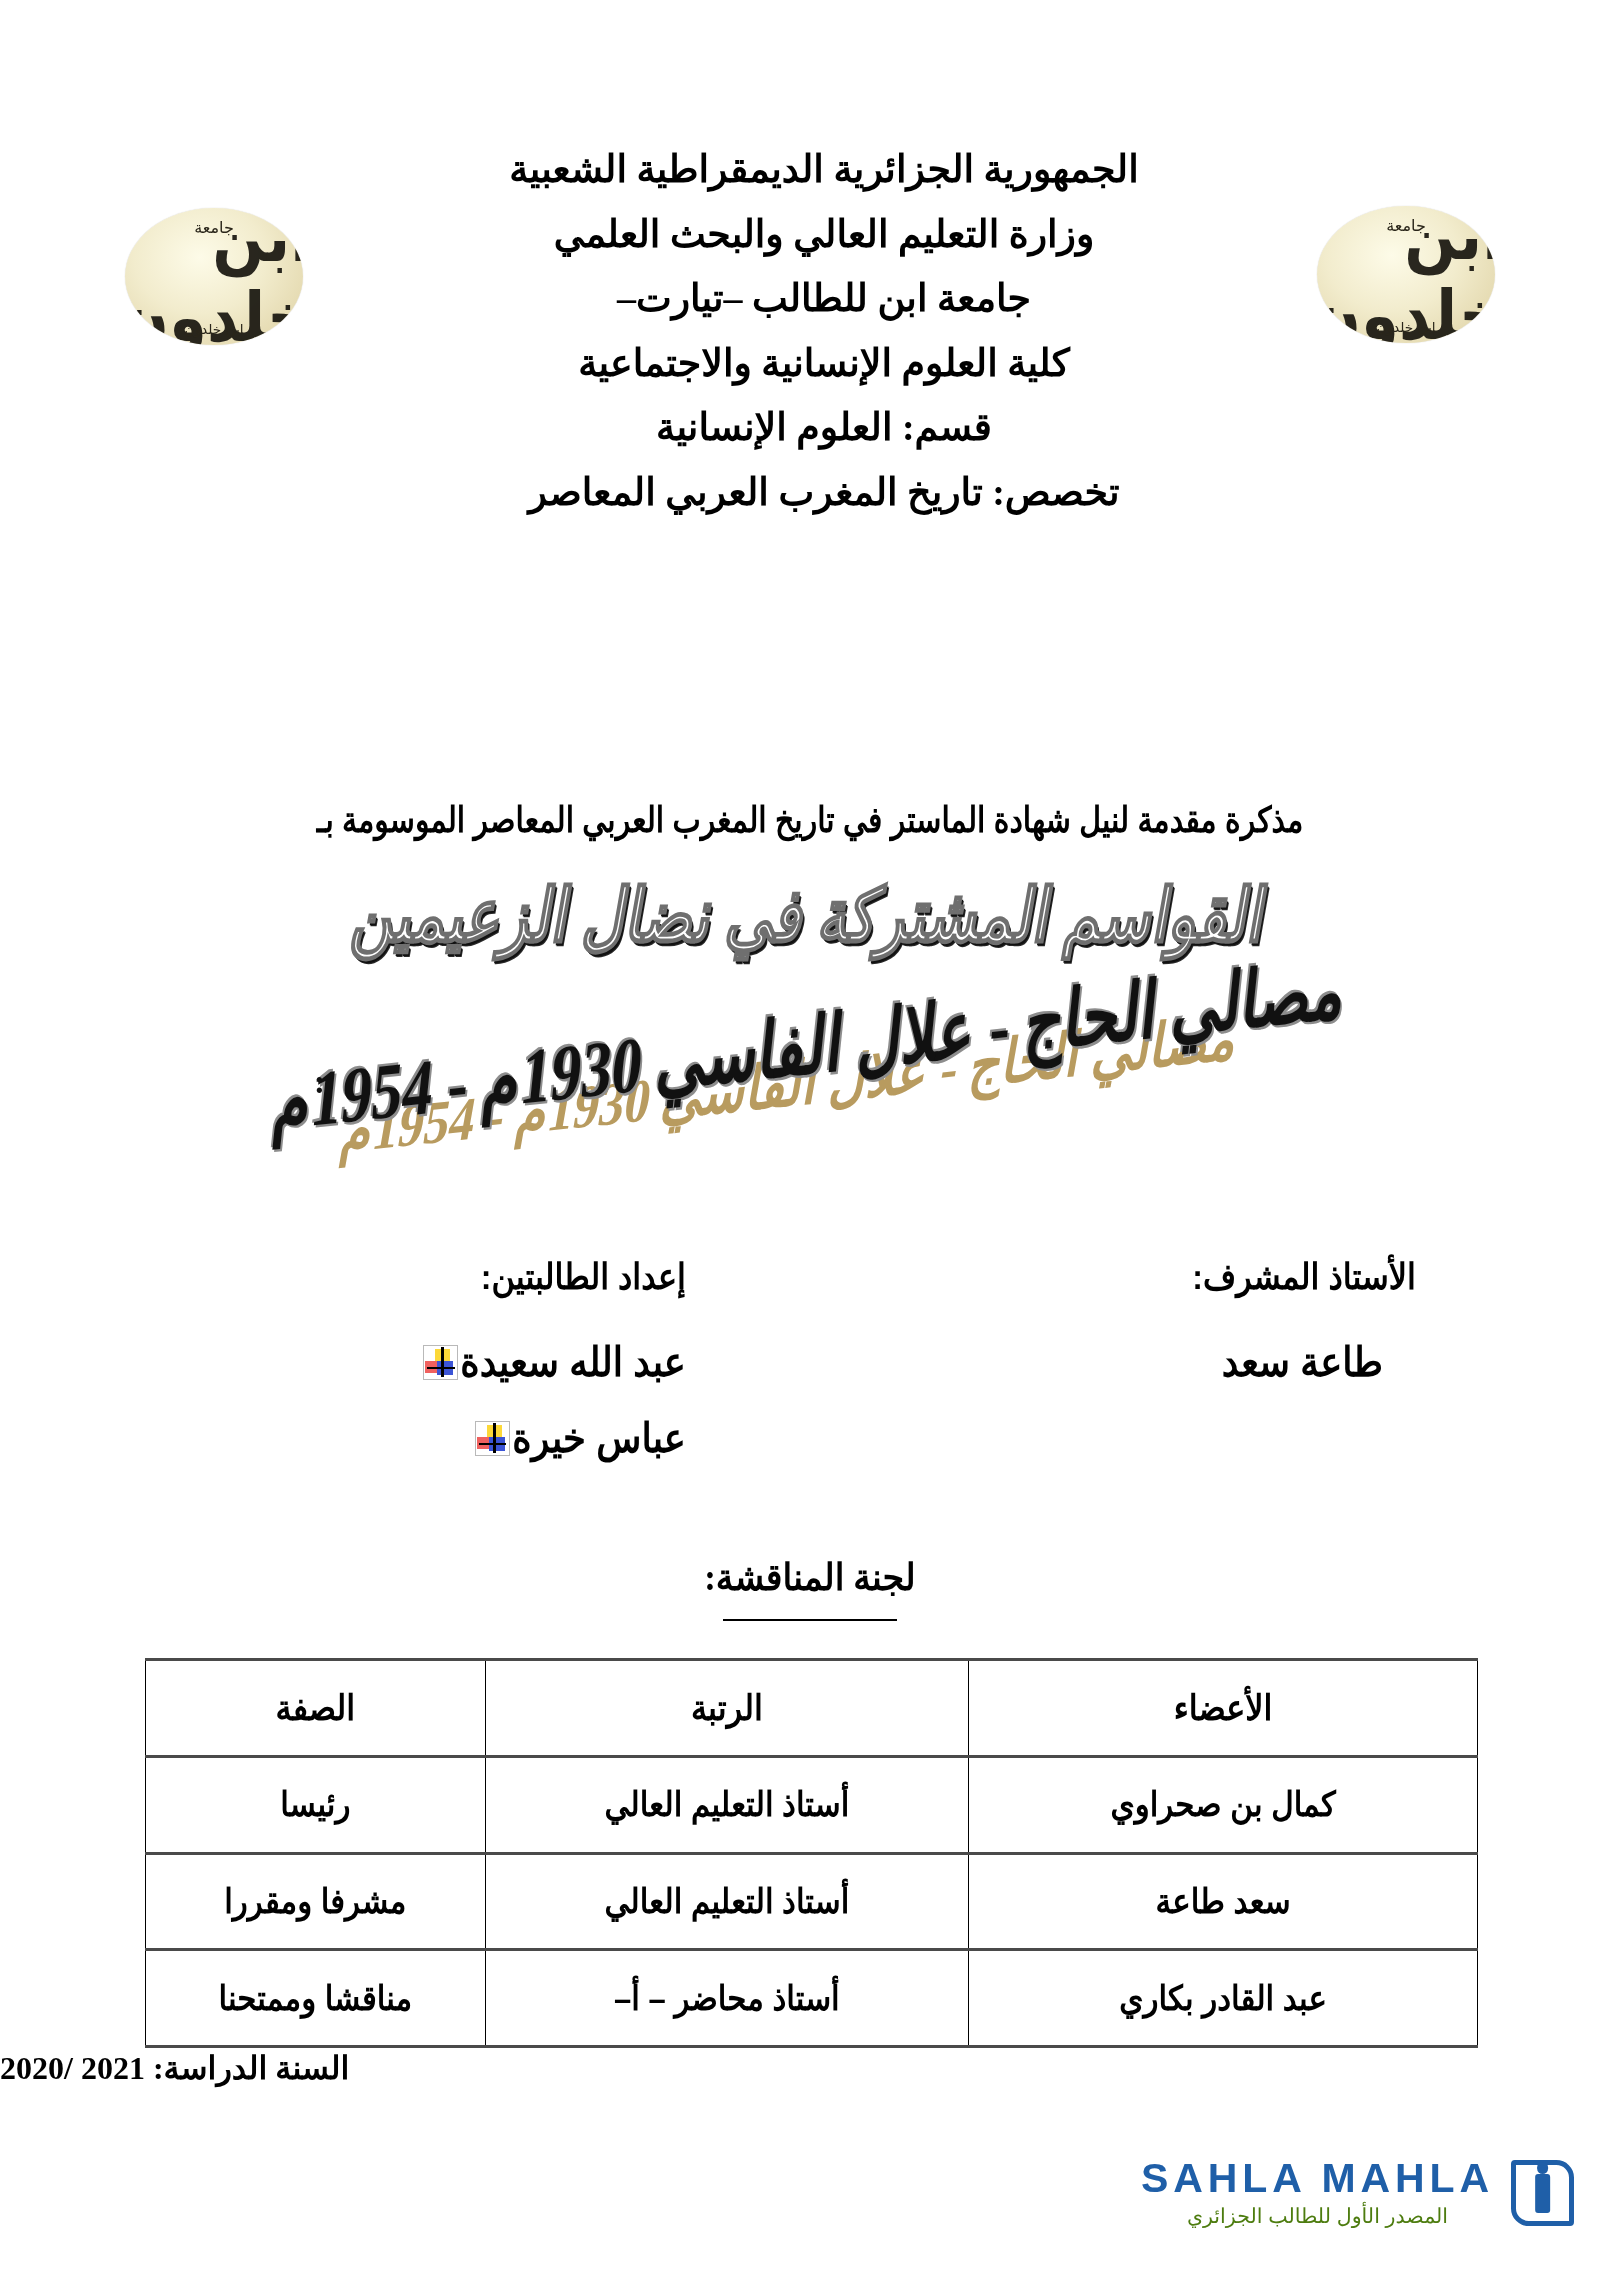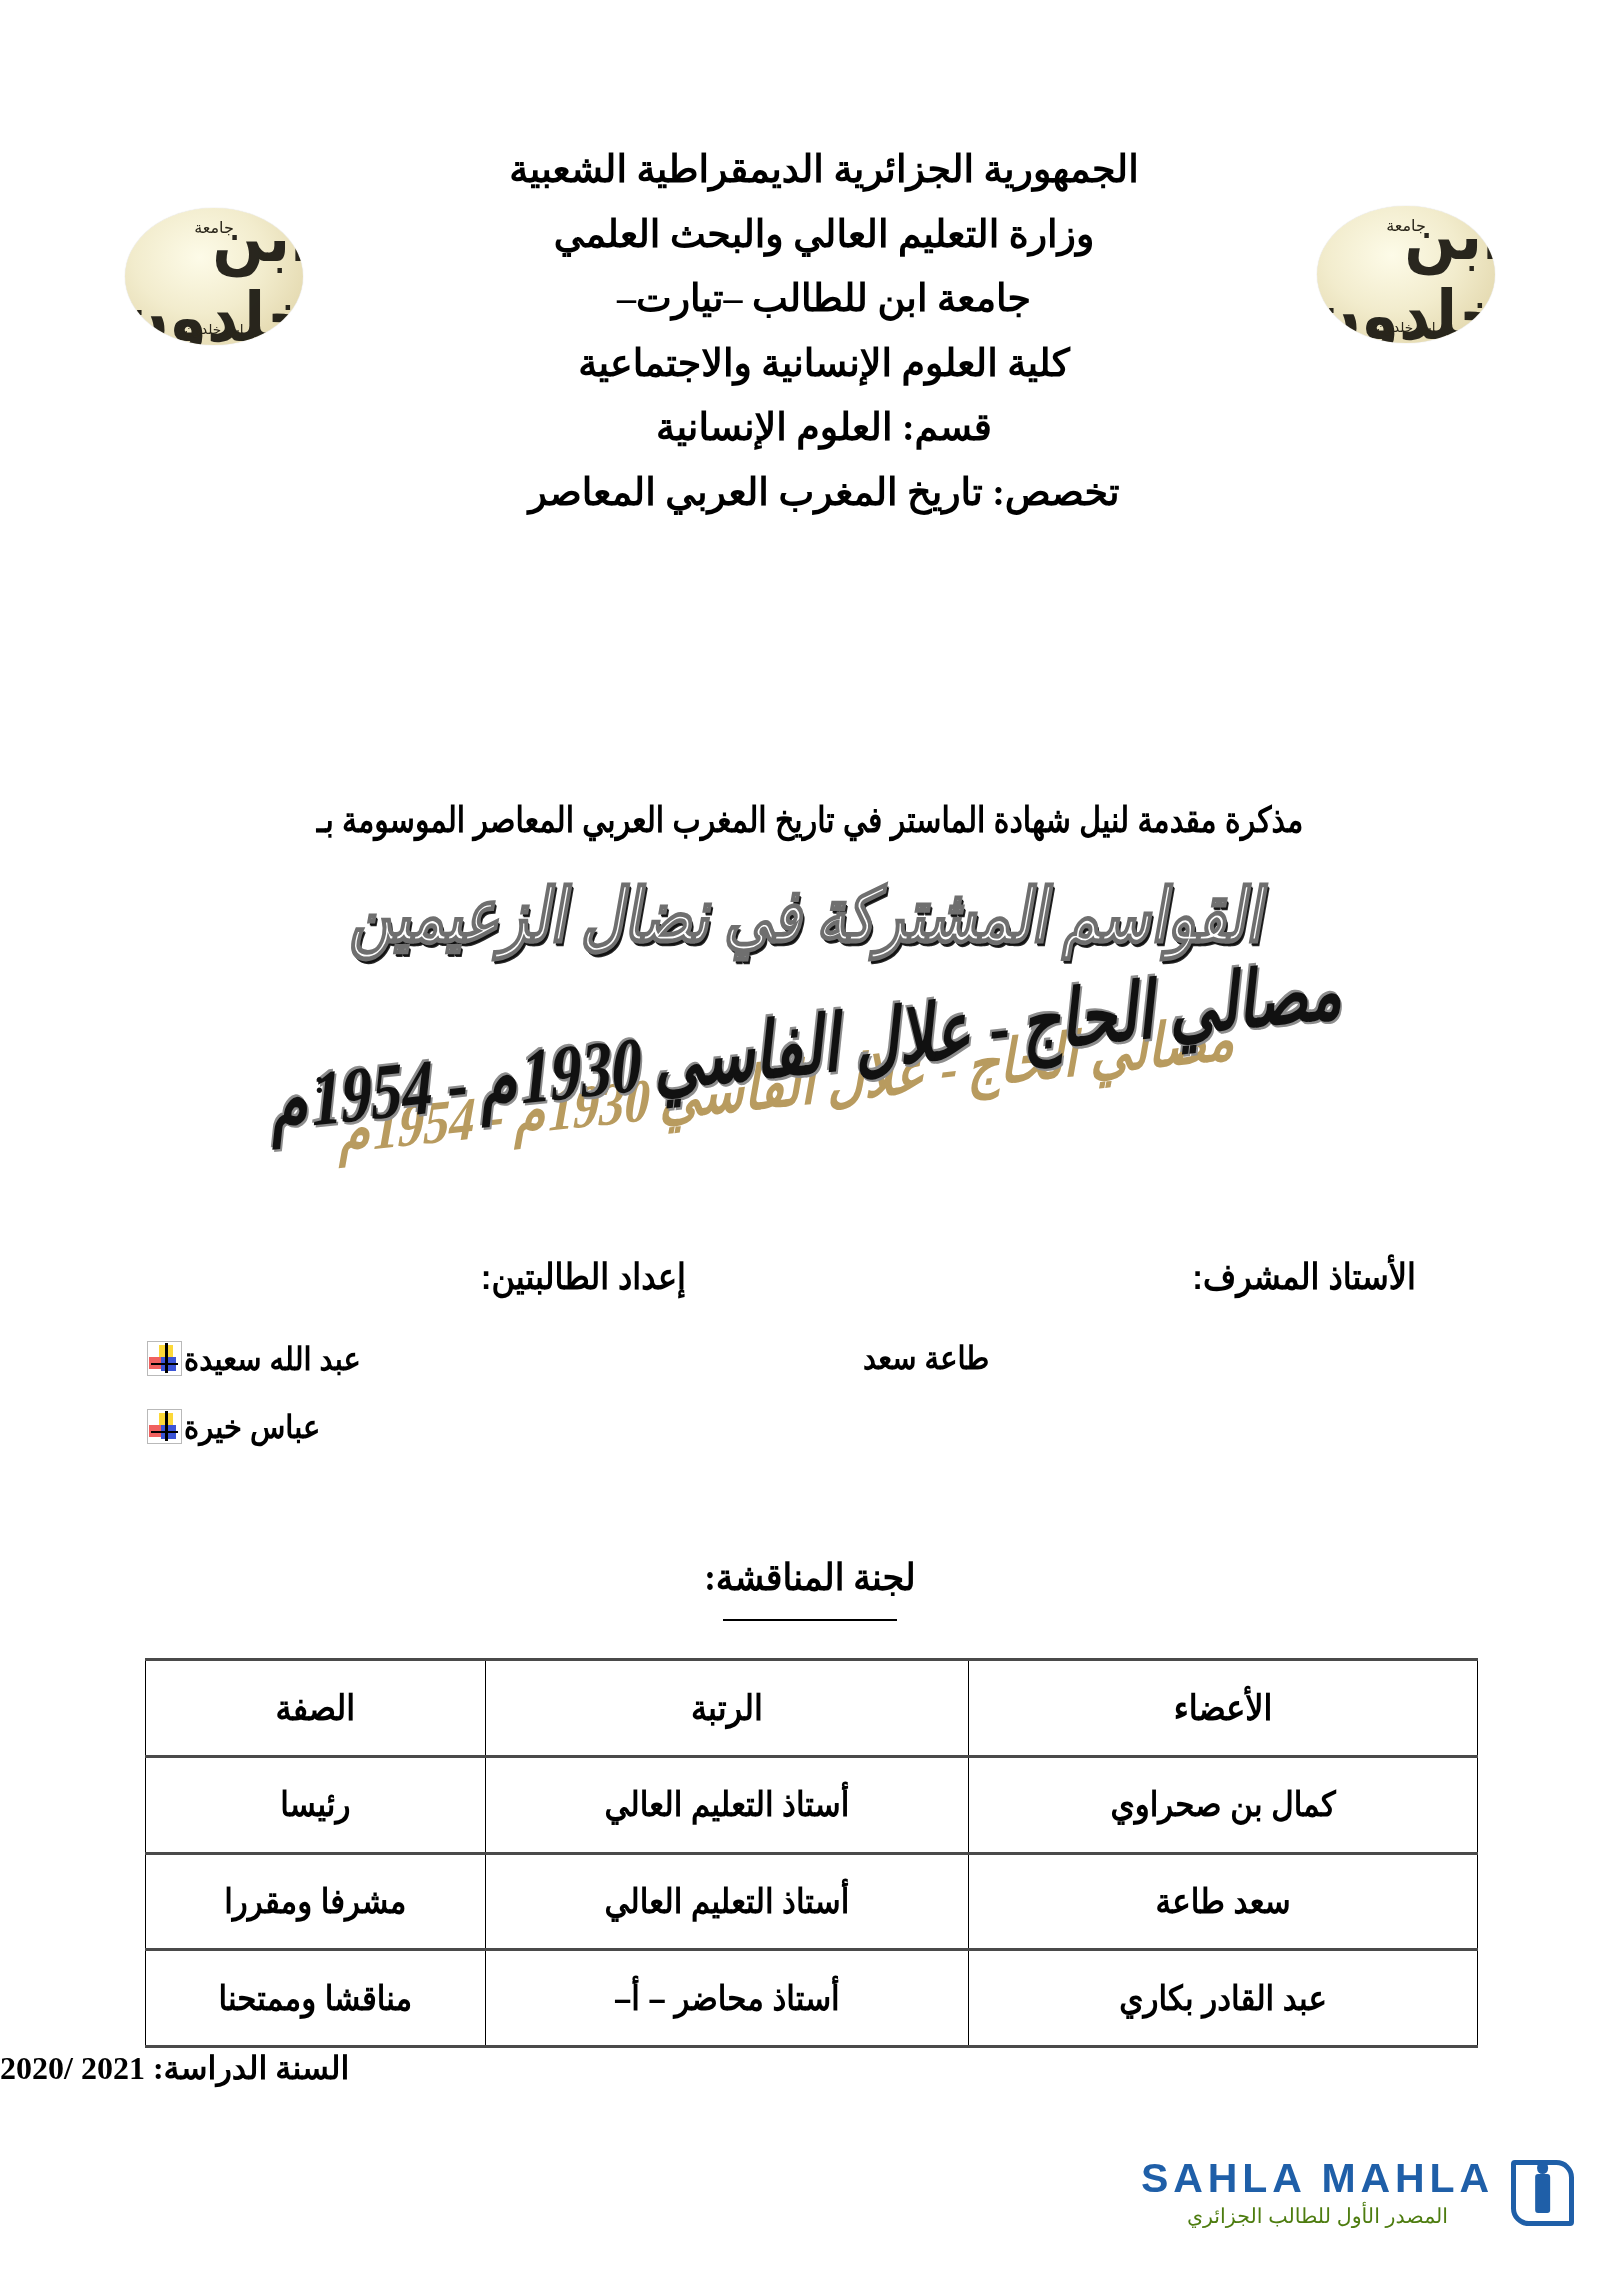--- a/index.html
+++ b/index.html
@@ -192,26 +192,26 @@
   }
   .people-col-right { width: 46%; text-align: right; padding-right: 71px; box-sizing: border-box; }
   .people-col-left  { width: 46%; text-align: right; padding-right: 57px; box-sizing: border-box; }
   .people-head {
     font-size: 32px;
     transform: scaleY(1.12);
     display: inline-block;
   }
   .name-line {
     margin-top: 45px;
-    font-size: 29px;
+    font-size: 37px;
     white-space: nowrap;
     display: flex;
     flex-direction: row;
     align-items: center;
-    justify-content: flex-end;
+    justify-content: flex-start;
     gap: 2px;
   }
   .name-line.supervisor { padding-right: 33px; }
   .name-text { transform: scaleY(1.10); display: inline-block; }
   .name-line2 { margin-top: 33px; }
 
   
   .broken-img-icon {
     position: relative;
     width: 33px;

